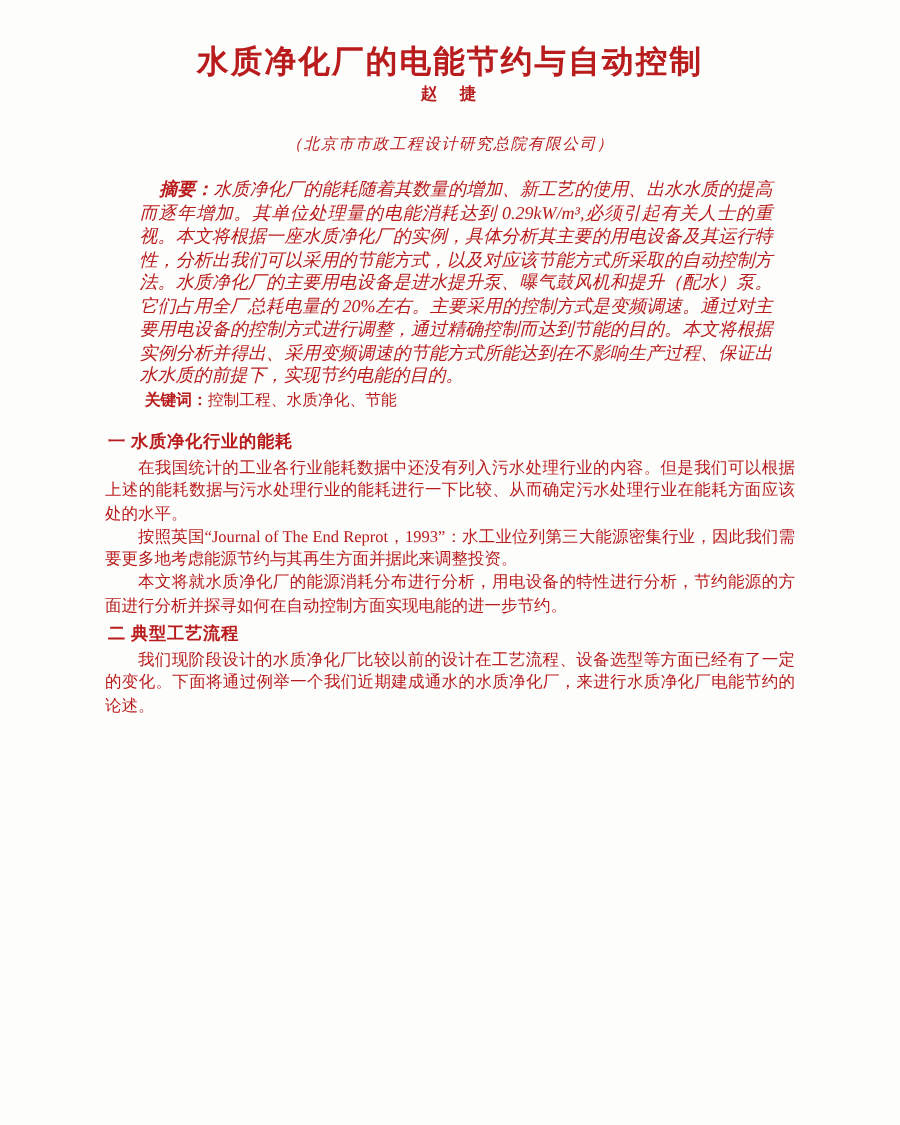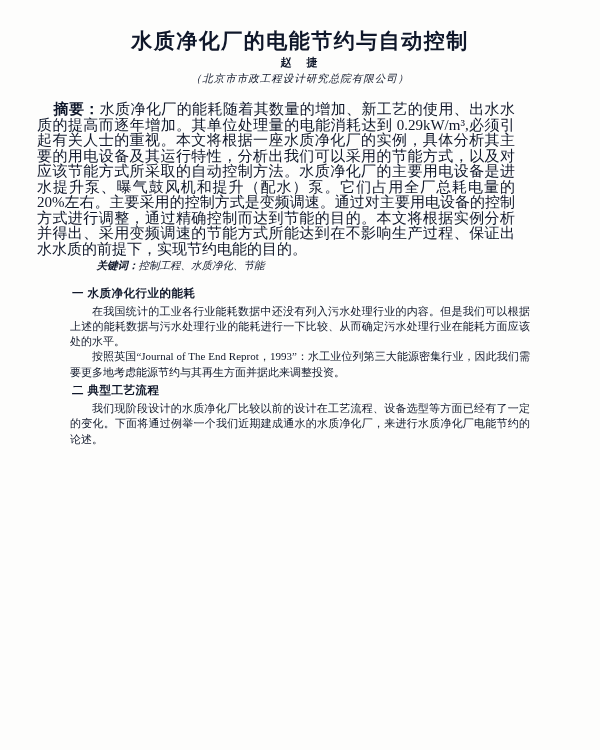--- a/index.html
+++ b/index.html
@@ -8,62 +8,62 @@
     padding: 0;
     background: #ffffff;
   }
   .page {
     width: 600px;
     height: 750px;
     background: #fdfdfc;
     position: relative;
     overflow: hidden;
     font-family: "Liberation Serif", "DejaVu Serif", serif;
-    color: #0f172a;
+    color: #b91c1c;
   }
   h1, h2, p { margin: 0; padding: 0; }
 
   .title {
     padding-top: 27px;
     text-align: center;
     font-size: 21px;
     font-weight: bold;
     letter-spacing: 1.5px;
   }
   .byline {
     text-align: center;
     font-size: 11px;
     font-weight: bold;
     letter-spacing: 2px;
   }
   .affiliation {
     text-align: center;
     font-size: 10.5px;
-    margin-top: 2px;
+    margin-top: 19px;
     font-style: italic;
     letter-spacing: 1px;
   }
 
   .abstract {
-    margin: 16px 85px 0 37px;
-    font-size: 15px;
+    margin: 16px 85px 0 93px;
+    font-size: 12px;
     line-height: 15.5px;
     text-align: justify;
     text-indent: 1.1em;
+    font-style: italic;
   }
   .abstract .label,
   .keywords .label {
     font-weight: bold;
   }
   .keywords {
     margin: 1px 85px 0 85px;
     font-size: 10.5px;
     line-height: 15.5px;
     text-indent: 1.1em;
-    font-style: italic;
   }
 
   .sections { margin-top: 12px; }
   .section-heading {
     margin: 3px 70px 3px 72px;
     font-size: 11.5px;
     font-weight: bold;
     letter-spacing: 0.5px;
   }
   .para {
@@ -91,19 +91,20 @@
 
   <div class="sections">
 
     <h2 class="section-heading">一 水质净化行业的能耗</h2>
 
 
     <p class="para">在我国统计的工业各行业能耗数据中还没有列入污水处理行业的内容。但是我们可以根据上述的能耗数据与污水处理行业的能耗进行一下比较、从而确定污水处理行业在能耗方面应该处的水平。</p>
 
     <p class="para">按照英国“Journal of The End Reprot，1993”：水工业位列第三大能源密集行业，因此我们需要更多地考虑能源节约与其再生方面并据此来调整投资。</p>
 
+    <p class="para">本文将就水质净化厂的能源消耗分布进行分析，用电设备的特性进行分析，节约能源的方面进行分析并探寻如何在自动控制方面实现电能的进一步节约。</p>
 
     <h2 class="section-heading">二 典型工艺流程</h2>
 
     <p class="para">我们现阶段设计的水质净化厂比较以前的设计在工艺流程、设备选型等方面已经有了一定的变化。下面将通过例举一个我们近期建成通水的水质净化厂，来进行水质净化厂电能节约的论述。</p>
 
   </div>
 </div>
 
 </body></html>

